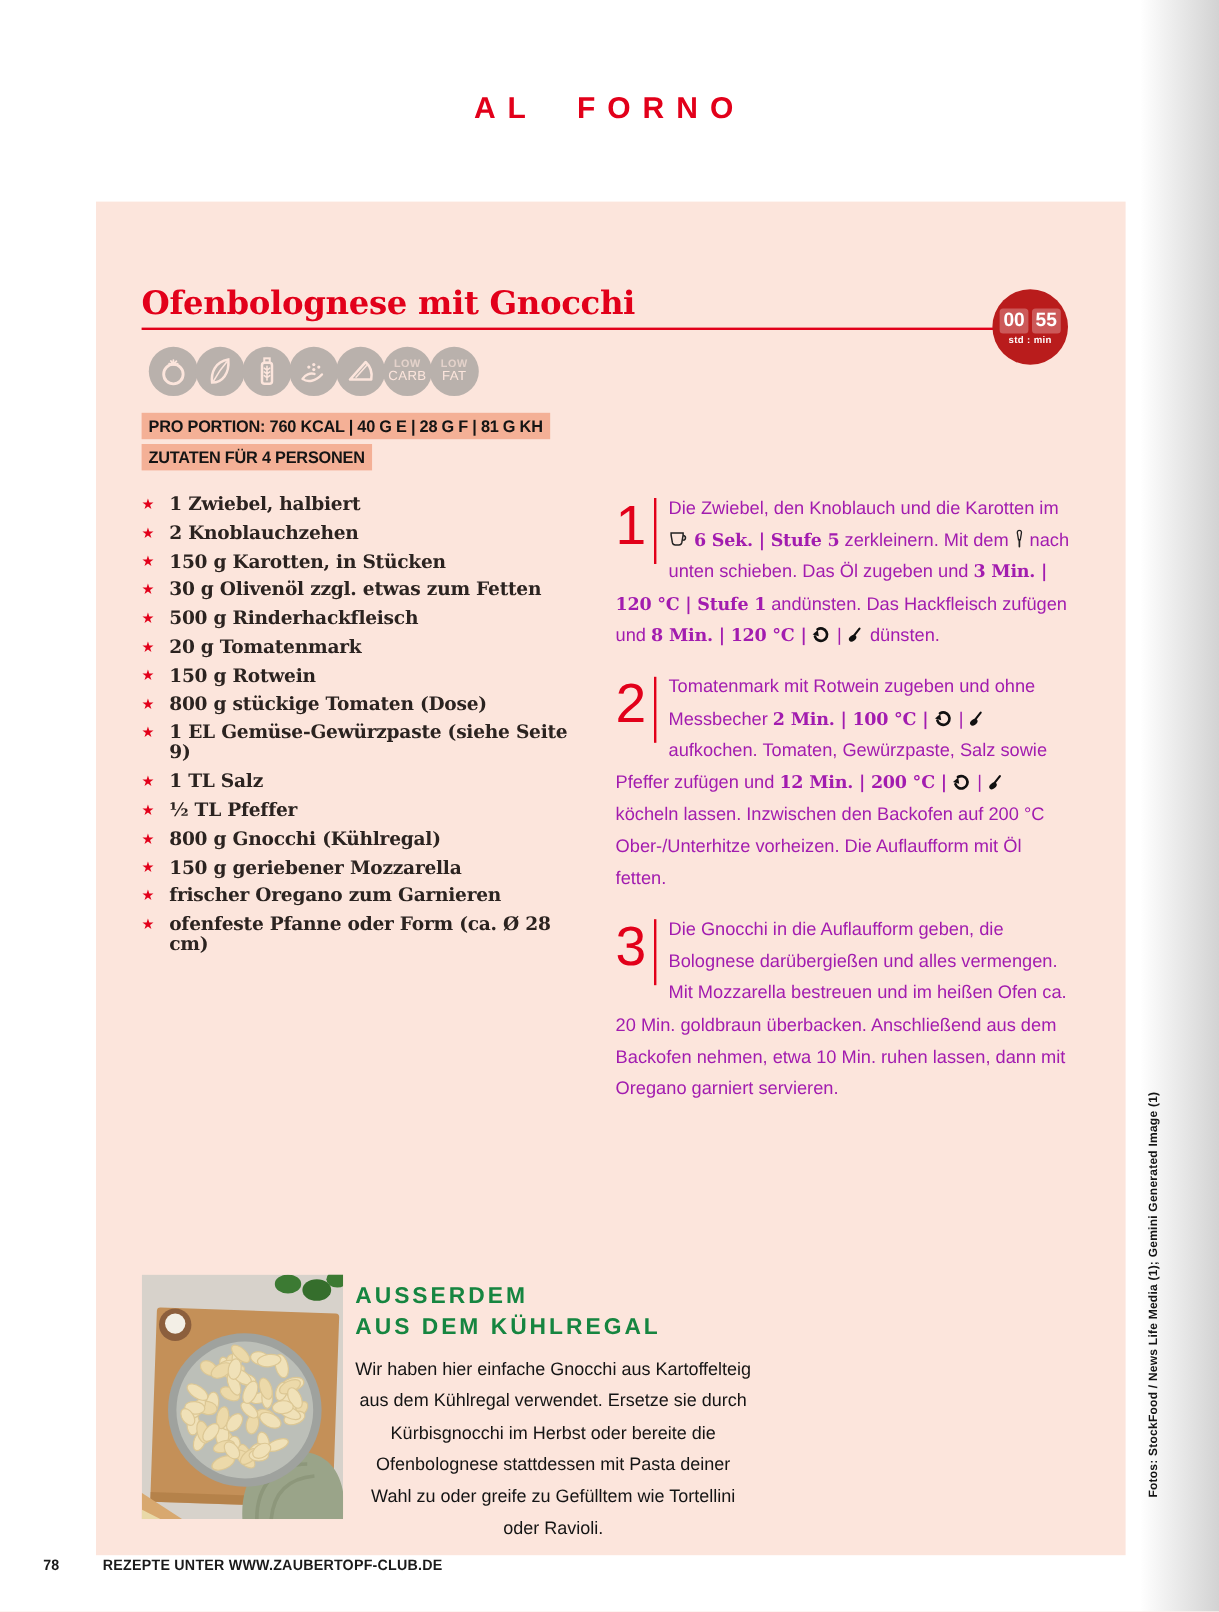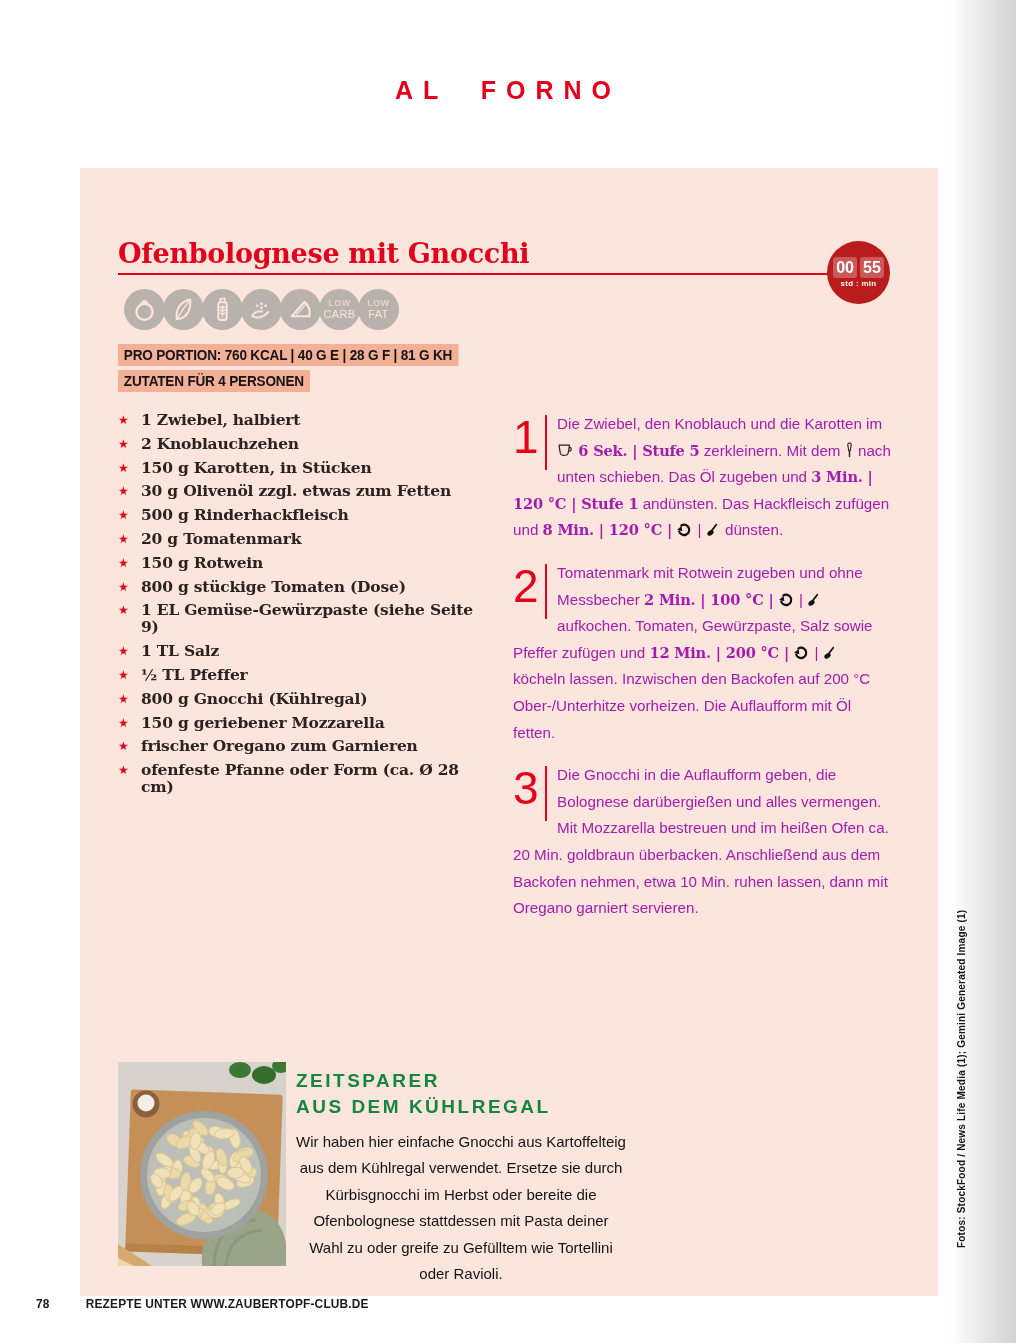--- a/index.html
+++ b/index.html
@@ -350,21 +350,21 @@
           <ellipse cx="82.5" cy="66.2" rx="9.5" ry="4.5" transform="rotate(43 82.5 66.2)" fill="#ecd9a9" stroke="#dcc794" stroke-width="1"></ellipse>
           <ellipse cx="90.6" cy="98.2" rx="9.8" ry="5.3" transform="rotate(114 90.6 98.2)" fill="#f0e1b8" stroke="#dcc794" stroke-width="1"></ellipse>
           <ellipse cx="77.6" cy="78.9" rx="8.6" ry="5.3" transform="rotate(101 77.6 78.9)" fill="#f0e1b8" stroke="#dcc794" stroke-width="1"></ellipse>
           <ellipse cx="103.5" cy="95.2" rx="9.2" ry="4.8" transform="rotate(71 103.5 95.2)" fill="#ecd9a9" stroke="#dcc794" stroke-width="1"></ellipse>
           <ellipse cx="100.1" cy="147.0" rx="8.1" ry="5.4" transform="rotate(148 100.1 147.0)" fill="#f0e1b8" stroke="#dcc794" stroke-width="1"></ellipse>
         </g>
     </svg>
   </div>
 
   <div class="tip">
-    <div class="tip-h">ZEITSPARER</div>
+    <div class="tip-h">AUSSERDEM</div>
     <div class="tip-h">AUS DEM KÜHLREGAL</div>
     <div class="tip-body">Wir haben hier einfache Gnocchi aus Kartoffelteig aus dem Kühlregal verwendet. Ersetze sie durch Kürbisgnocchi im Herbst oder bereite die Ofenbolognese stattdessen mit Pasta deiner Wahl zu oder greife zu Gefülltem wie Tortellini oder Ravioli.</div>
   </div>
 
 </div>
 
 <div class="credit">Fotos: StockFood / News Life Media (1); Gemini Generated Image (1)</div>
 
 <div class="footer">
   <span>78</span>

